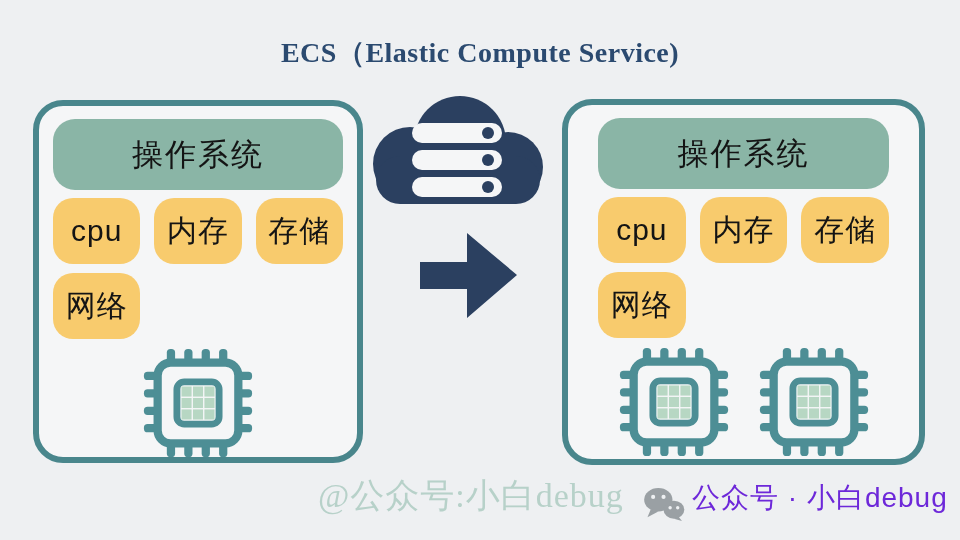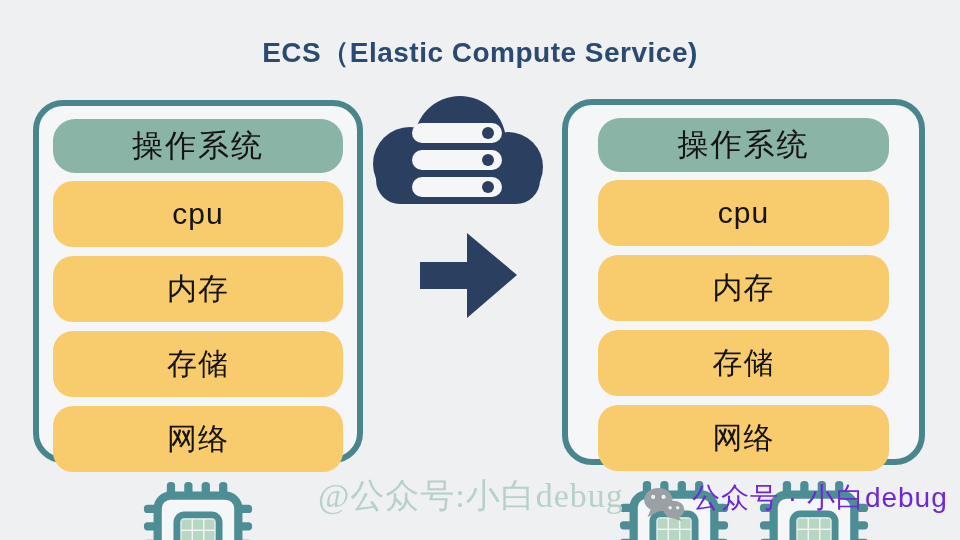--- a/index.html
+++ b/index.html
@@ -11,42 +11,43 @@
     overflow: hidden;
   }
   .title {
     position: absolute;
     top: 34px; left: 0; right: 0;
     text-align: center;
     font-size: 28px;
     font-weight: 700;
     color: #2b4a70;
     letter-spacing: 0.5px;
+    font-family: Liberation Serif, serif;
   }
   .panel {
     position: absolute;
     background: #f5f6f7;
     border: 6px solid #49868c;
     border-radius: 30px;
   }
   .panel-left  { left: 33px;  top: 100px; width: 330px; height: 363px; padding: 13px 14px 0; }
   .panel-right { left: 562px; top: 99px;  width: 363px; height: 366px; padding: 13px 30px 0; }
   .os-header {
-    height: 54px;
+    height: 71px;
     background: #8ab5a6;
     border-radius: 22px;
     display: flex; align-items: center; justify-content: center;
     font-size: 31px;
     color: #141414;
     letter-spacing: 2px;
   }
   .comp-grid {
     margin-top: 8px;
     display: grid;
-    grid-template-columns: 1fr;
+    grid-template-columns: 1fr 1fr 1fr;
     gap: 9px 14px;
   }
   .comp-cell {
     height: 66px;
     background: #f8cb6d;
     border-radius: 20px;
     display: flex; align-items: center; justify-content: center;
     font-size: 30px;
     color: #141414;
     letter-spacing: 1px;

